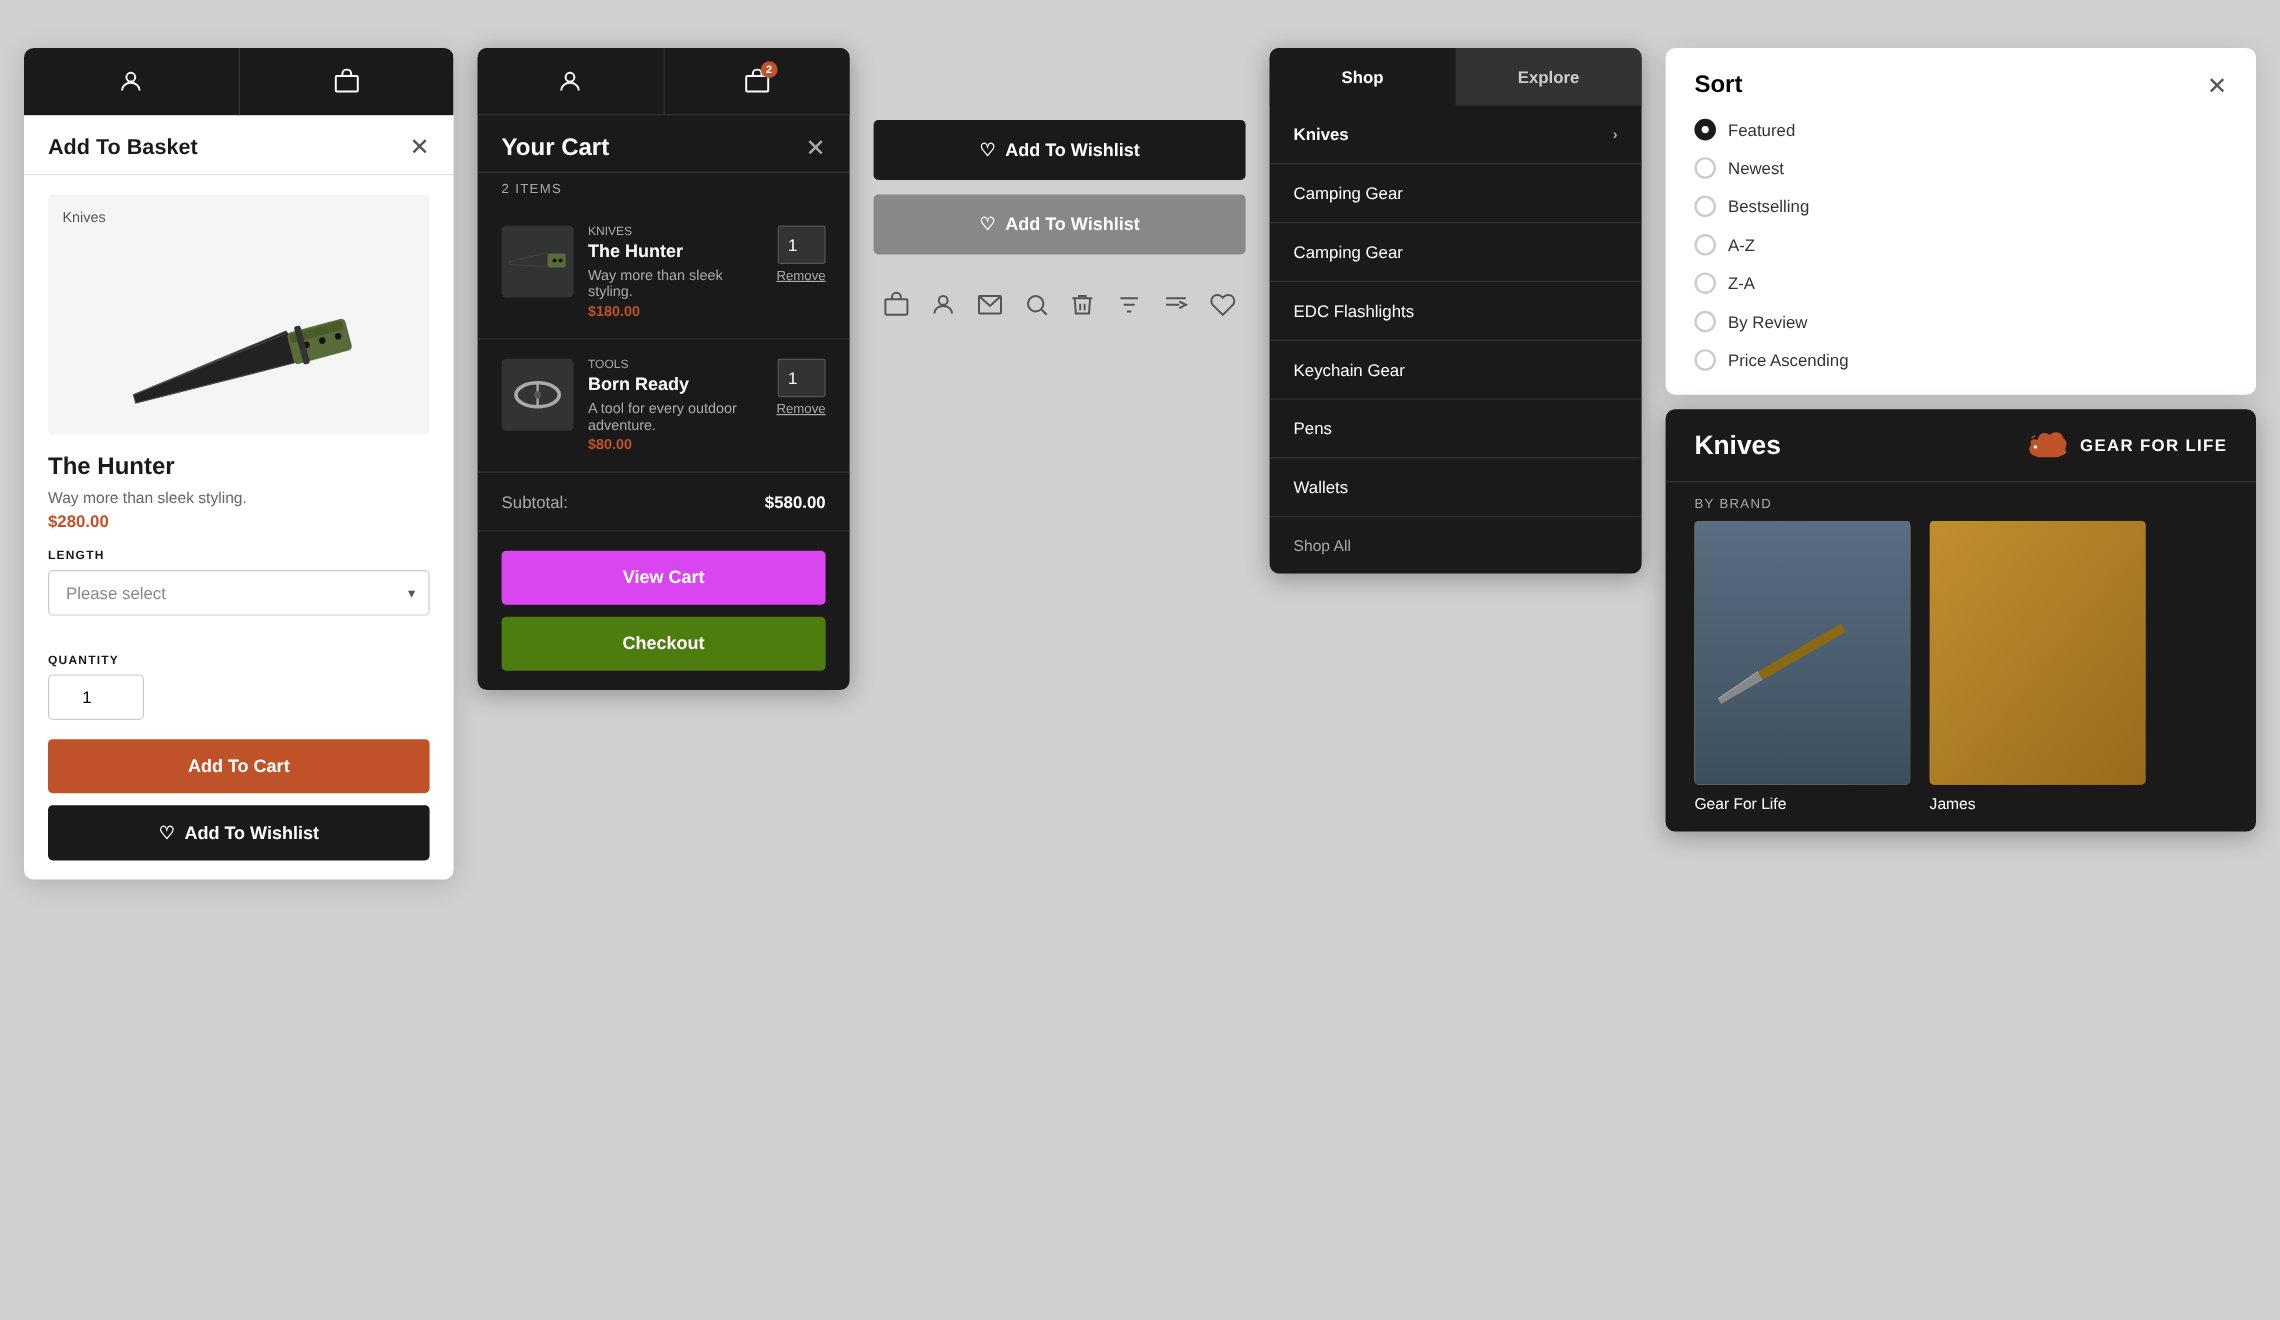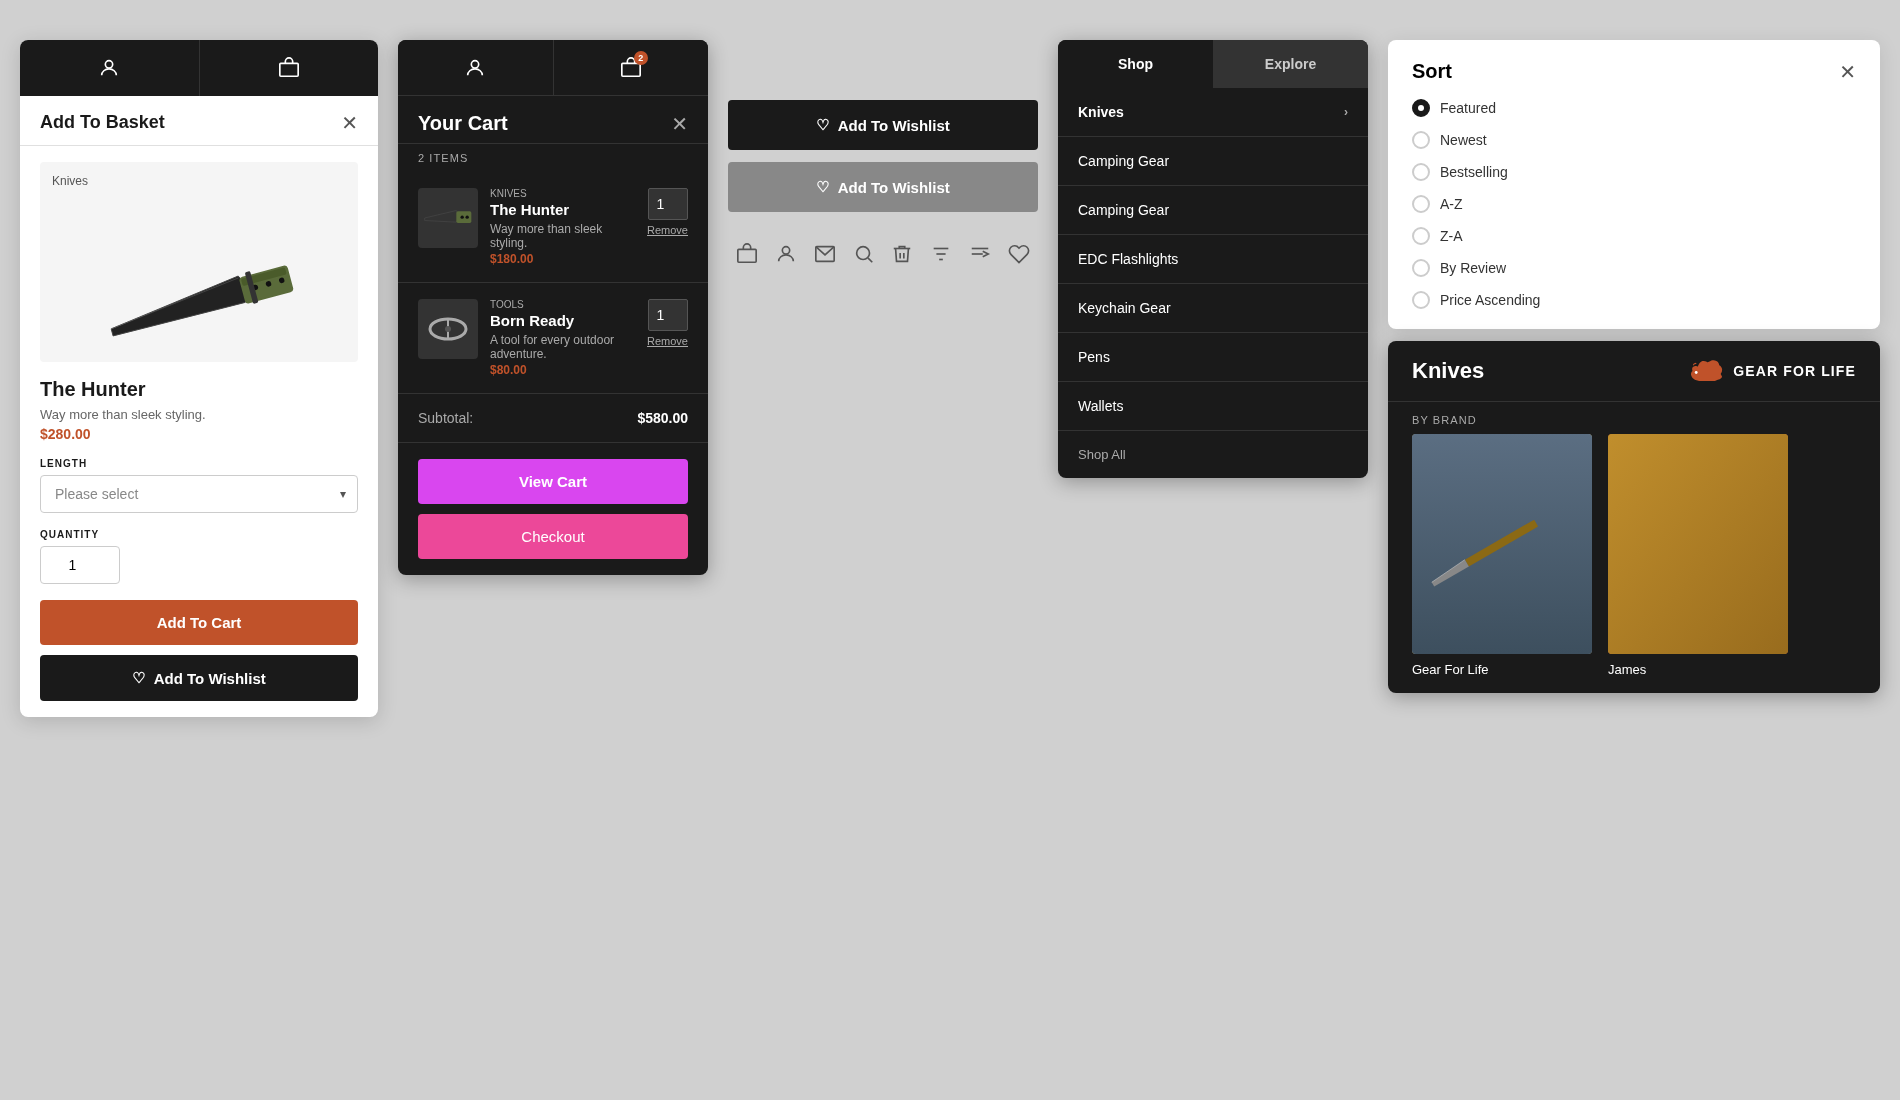--- a/index.html
+++ b/index.html
@@ -108,21 +108,21 @@
     .field-label {
       font-size: 10px;
       font-weight: 700;
       letter-spacing: 0.1em;
       color: #1a1a1a;
       text-transform: uppercase;
       margin-bottom: 6px;
     }
     .select-wrapper {
       position: relative;
-      margin-bottom: 16px;
+      margin-bottom: 32px;
     }
     .select-field {
       width: 100%;
       padding: 10px 14px;
       border: 1px solid #ccc;
       border-radius: 4px;
       font-size: 14px;
       color: #888;
       appearance: none;
       background: #fff;
@@ -307,26 +307,26 @@
       color: #fff;
       border: none;
       border-radius: 4px;
       font-size: 15px;
       font-weight: 700;
       cursor: pointer;
     }
     .btn-checkout {
       width: 100%;
       padding: 14px;
-      background: #ec4899;
+      background: #4d7c0f;
       color: #fff;
       border: none;
       border-radius: 4px;
       font-size: 15px;
-      font-weight: 400;
+      font-weight: 700;
       cursor: pointer;
     }
 
     
     .panel-middle {
       width: 310px;
       display: flex;
       flex-direction: column;
       gap: 12px;
       margin-top: 60px;

